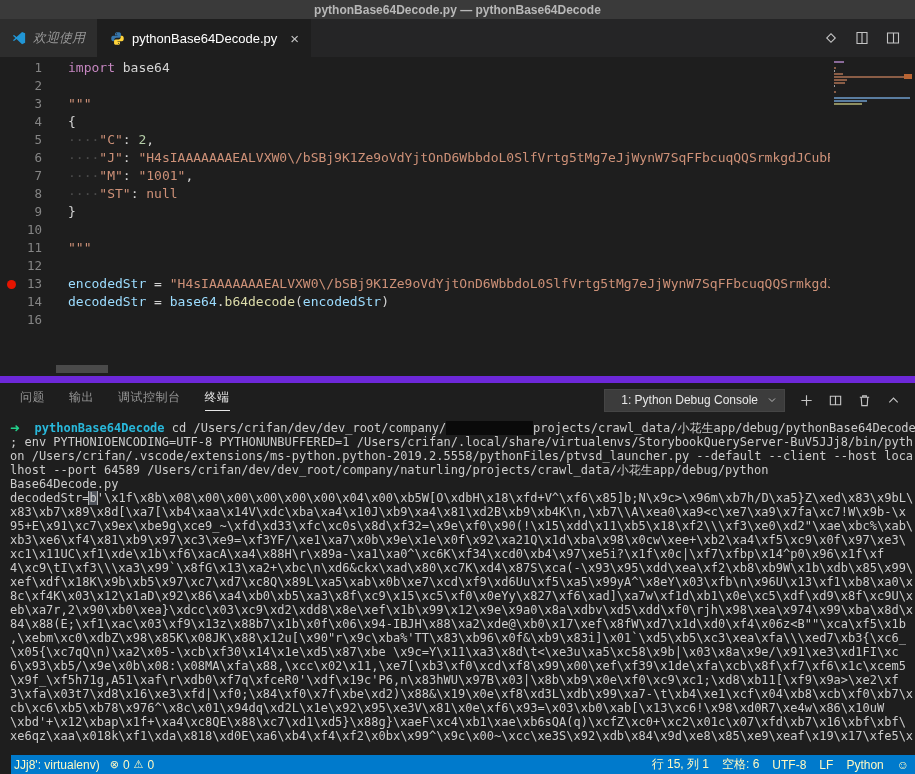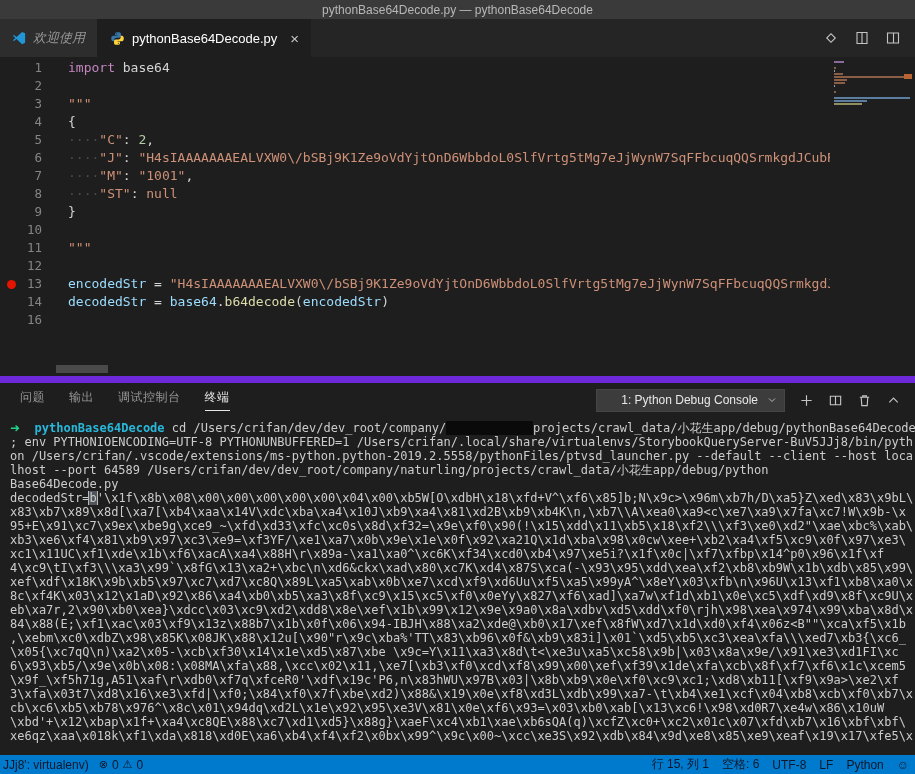--- a/index.html
+++ b/index.html
@@ -1,20 +1,20 @@
 <!DOCTYPE html>
 <html style="--bg: #1e1e1e; --titlebar: #3a3a3a; --tabbar: #252526; --tabinactive: #2d2d2d; --tabactive: #1e1e1e; --accent: #007acc; --bpred: #e51400; --kw: #c586c0; --str: #ce9178; --num: #b5cea8; --varc: #9cdcfe; --fn: #dcdcaa; --green: #23d18b; --cyan: #29b8db; --termfg: #cccccc; --linenum: #858585;"><head>
 <meta charset="utf-8">
 <style>
   * { margin:0; padding:0; box-sizing:border-box; }
   html,body { width:915px; height:774px; overflow:hidden; }
   body { background:var(--bg,#1e1e1e); font-family:"Liberation Sans", sans-serif; position:relative; }
 
   
-  .titlebar { height:19px; background:var(--titlebar,#3a3a3a); display:flex; align-items:center; justify-content:center; }
+  .titlebar { height:19px; background:var(--titlebar,#3a3a3a); display:flex; align-items:center; justify-content:center;font-weight:bold; }
   .titlebar span { color:#b8b8b8; font-size:12px; }
 
   
   .tabbar { height:38px; background:var(--tabbar,#252526); display:flex; align-items:stretch; }
   .tab { display:flex; align-items:center; gap:7px; padding:0 12px; font-size:13px; cursor:pointer; }
   .tab.welcome { background:var(--tabinactive,#2d2d2d); color:#969696; border-right:1px solid #1e1e1e; }
   .tab.welcome .tlabel { font-style:italic; }
   .tab.active { background:var(--tabactive,#1e1e1e); color:#ffffff; }
   .tclose { color:#c5c5c5; font-size:15px; margin-left:6px; cursor:pointer; }
   .ticon svg { display:block; }
@@ -43,32 +43,32 @@
   .mbar { height:2px; margin-bottom:1px; }
   .mm-mark { position:absolute; right:3px; top:17px; width:8px; height:5px; background:#b86433; }
 
   
   .panel { height:379px; background:var(--bg,#1e1e1e); border-top:7px solid #6d28d9; }
   .panel-header { height:34px; display:flex; align-items:center; }
   .ptabs { display:flex; gap:24px; padding-left:20px; font-size:12px; }
   .ptab { color:#969696; cursor:pointer; padding-bottom:4px; letter-spacing:.5px; }
   .ptab.active { color:#e7e7e7; border-bottom:1px solid #e7e7e7; }
   .pctrl { margin-left:auto; display:flex; align-items:center; gap:14px; padding-right:14px; }
-  .dropdown { height:23px; background:#3c3c3c; border:1px solid #454545; color:#e8e8e8; font-size:12px; display:flex; align-items:center; gap:8px; padding:0 6px 0 24px; cursor:pointer; }
+  .dropdown { height:23px; background:#3c3c3c; border:1px solid #454545; color:#e8e8e8; font-size:12px; display:flex; align-items:center; gap:8px; padding:0 6px 0 16px; cursor:pointer; }
   .pctrl .picon svg { display:block; stroke:#c5c5c5; fill:none; stroke-width:1.2; }
   #term-lines { padding:4px 0 0 10px; font-family:"DejaVu Sans Mono", monospace; font-size:12px; }
   .trow { height:14px; line-height:14px; white-space:pre; overflow:hidden; }
   .sg-tx { color:var(--termfg,#cccccc); }
   .sg-arrow { color:var(--green,#23d18b); font-weight:bold; font-family:"DejaVu Sans", sans-serif; }
   .sg-dir { color:var(--cyan,#29b8db); font-weight:bold; }
   .sg-redact { background:#0a0a0a; }
   .sg-hlb { color:var(--termfg,#cccccc); outline:1px solid #b9b9b9; background:#50545c; }
 
   
-  .statusbar { height:19px; background:var(--accent,#007acc); display:flex; align-items:center; color:#0f172a; font-size:12px; position:absolute; left:0; right:0; bottom:0; }
+  .statusbar { height:19px; background:var(--accent,#007acc); display:flex; align-items:center; color:#fef9c3; font-size:12px; position:absolute; left:11px; right:0; bottom:0; }
   .sb-left { display:flex; align-items:center; gap:10px; padding-left:3px; }
   .sb-right { margin-left:auto; display:flex; align-items:center; gap:13px; padding-right:6px; }
   .sb-item { display:flex; align-items:center; gap:4px; cursor:pointer; white-space:nowrap; }
   .sb-ico { font-size:11px; }
 </style>
 </head>
 <body>
 
 <div class="titlebar">
   <span>pythonBase64Decode.py — pythonBase64Decode</span>

